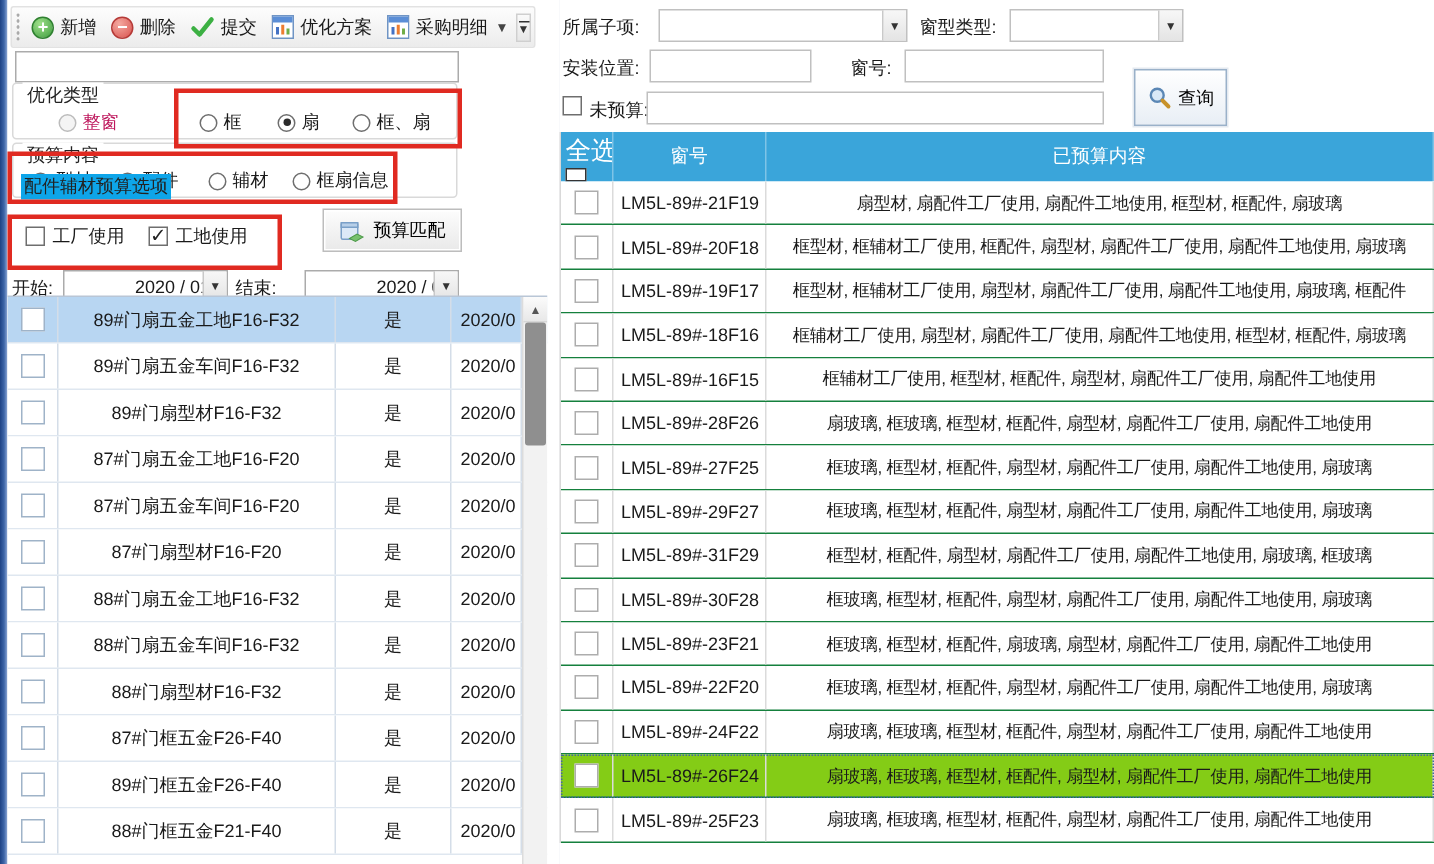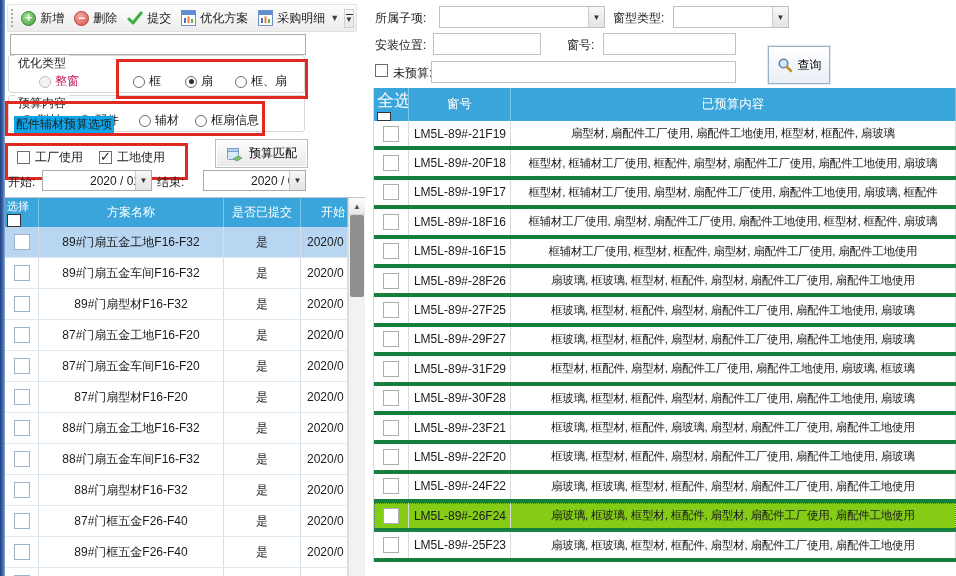--- a/index.html
+++ b/index.html
@@ -55,21 +55,21 @@
   
   .hl{position:absolute;border:3px solid #e02a21;pointer-events:none;}
   .hl1{left:111px;top:59px;width:186px;height:34px;}
   .hl2{left:0px;top:101px;width:254px;height:29px;}
   .hl3{left:0px;top:143px;width:177px;height:31px;}
 
   
   .match-btn{position:absolute;left:210px;top:139px;width:93px;height:29px;border:1px solid #bdbdbd;background:linear-gradient(#fdfdfd,#e9e9e9);display:flex;align-items:center;justify-content:center;gap:6px;font:inherit;box-shadow:inset 0 0 0 1px #fff;}
 
   
-  .dates{position:absolute;left:0;top:170px;width:360px;height:22px;}
+  .dates{position:absolute;left:0;top:180px;width:360px;height:22px;}
   .dlabel{position:absolute;top:4px;}
   .dl1{left:3px;} .dl2{left:152px;}
   .combo{position:absolute;top:0;height:21px;border:1px solid #ababab;background:#fff;box-sizing:border-box;display:flex;align-items:center;padding-left:43px;}
   .cmb1{left:37px;width:110px;} .cmb2{left:198px;width:103px;}
   .combo-val{flex:1;padding:0 4px;white-space:nowrap;overflow:hidden;}
   .combo-btn{width:15px;height:100%;border-left:1px solid #c9c9c9;background:linear-gradient(#f7f7f7,#e4e4e4);display:flex;align-items:center;justify-content:center;font-size:8px;color:#333;}
 
   
   .ltable{position:absolute;left:0;top:197px;width:360px;height:379px;border-top:1px solid #b9c6d6;overflow:hidden;}
   .lhead{display:flex;height:29px;background:#3aa5da;color:#fff;}
@@ -91,29 +91,29 @@
   .flabel{position:absolute;white-space:nowrap;color:#1a1a1a;}
   .fl-sub{left:2px;top:10px;} .fl-wt{left:240px;top:10px;}
   .fl-pos{left:2px;top:37px;} .fl-win{left:194px;top:37px;}
   .fl-nb{left:20px;top:65px;}
   .fcombo{position:absolute;height:22px;border:1px solid #c0c0c0;background:#fff;box-sizing:border-box;display:flex;}
   .fc1{left:66px;top:6px;width:166px;} .fc2{left:300px;top:6px;width:116px;}
   .finput{position:absolute;height:22px;border:1px solid #c0c0c0;background:#fff;box-sizing:border-box;font:inherit;padding:2px 4px;}
   .fi-pos{left:60px;top:33px;width:108px;} .fi-win{left:230px;top:33px;width:133px;}
   .fi-nb{left:58px;top:61px;width:305px;}
   .nb-cbx{position:absolute;left:2px;top:64px;width:13px;height:13px;border:1px solid #6e6e6e;background:#fff;box-sizing:border-box;}
-  .qbtn{position:absolute;left:395px;top:46px;width:62px;height:38px;border:1px solid #9ab1c9;background:linear-gradient(#ffffff,#e8eef5);display:flex;align-items:center;justify-content:center;gap:5px;font:inherit;box-shadow:0 0 0 1px #e4e9f0;}
+  .qbtn{position:absolute;left:383px;top:46px;width:62px;height:38px;border:1px solid #9ab1c9;background:linear-gradient(#ffffff,#e8eef5);display:flex;align-items:center;justify-content:center;gap:5px;font:inherit;box-shadow:0 0 0 1px #e4e9f0;}
 
   
   .rtable{position:absolute;left:0;top:88px;width:583px;height:474px;border-left:1px solid #d9d9d9;box-sizing:border-box;overflow:hidden;}
   .rhead{display:flex;height:33px;background:#3aa5da;color:#fff;}
   .rh{box-sizing:border-box;border-right:1px solid rgba(255,255,255,.35);display:flex;align-items:center;justify-content:center;overflow:hidden;white-space:nowrap;font-size:12.5px;}
   .rc-cb{width:35px;} .rc-id{width:102px;} .rc-content{width:446px;}
   .rh.rc-cb{flex-direction:column;align-items:flex-start;justify-content:flex-start;padding:1px 0 0 3px;font-size:17px;}
-  .rbody .rrow{display:flex;height:29.4px;border-bottom:4px solid #15803d;background:#fff;box-sizing:border-box;}
+  .rbody .rrow{display:flex;height:29.4px;border-bottom:1px solid #15803d;background:#fff;box-sizing:border-box;}
   .rbody .rrow.selected{background:#84cc16;outline:1px dotted #44699d;outline-offset:-1px;}
   .rcell{box-sizing:border-box;border-right:1px solid #dbdbdb;display:flex;align-items:center;overflow:hidden;white-space:nowrap;}
   .rcell.rc-cb{justify-content:center;}
   .rcell .rowcb{width:14px;height:14px;border:1px solid #adadad;background:#fff;}
   .rcell.rc-id{padding-left:5px;font-size:12px;}
   .rcell.rc-content{justify-content:center;font-size:11.5px;letter-spacing:-.2px;}
 
   svg{display:block;}
 </style>
 </head>
@@ -250,29 +250,20 @@
         <span class="combo-btn">▼</span>
       </div>
       <span class="dlabel dl2">结束:</span>
       <div class="combo cmb2">
         <span class="combo-val">2020 / 01 / 13</span>
         <span class="combo-btn">▼</span>
       </div>
     </div>
 
     <div class="ltable">
-      <div class="lhead">
-        <div class="lh c-sel">
-          <span>选择</span>
-          <span class="hcb"></span>
-        </div>
-        <div class="lh c-name">方案名称</div>
-        <div class="lh c-sub">是否已提交</div>
-        <div class="lh c-date">开始</div>
-      </div>
       <div class="lbody">
           <div class="lrow selected">
     <div class="lcell c-sel">
               <span class="rowcb"></span>
             </div>
     <div class="lcell c-name">89#门扇五金工地F16-F32</div>
     <div class="lcell c-sub">是</div>
     <div class="lcell c-date">2020/0</div>
   </div>
           <div class="lrow">

